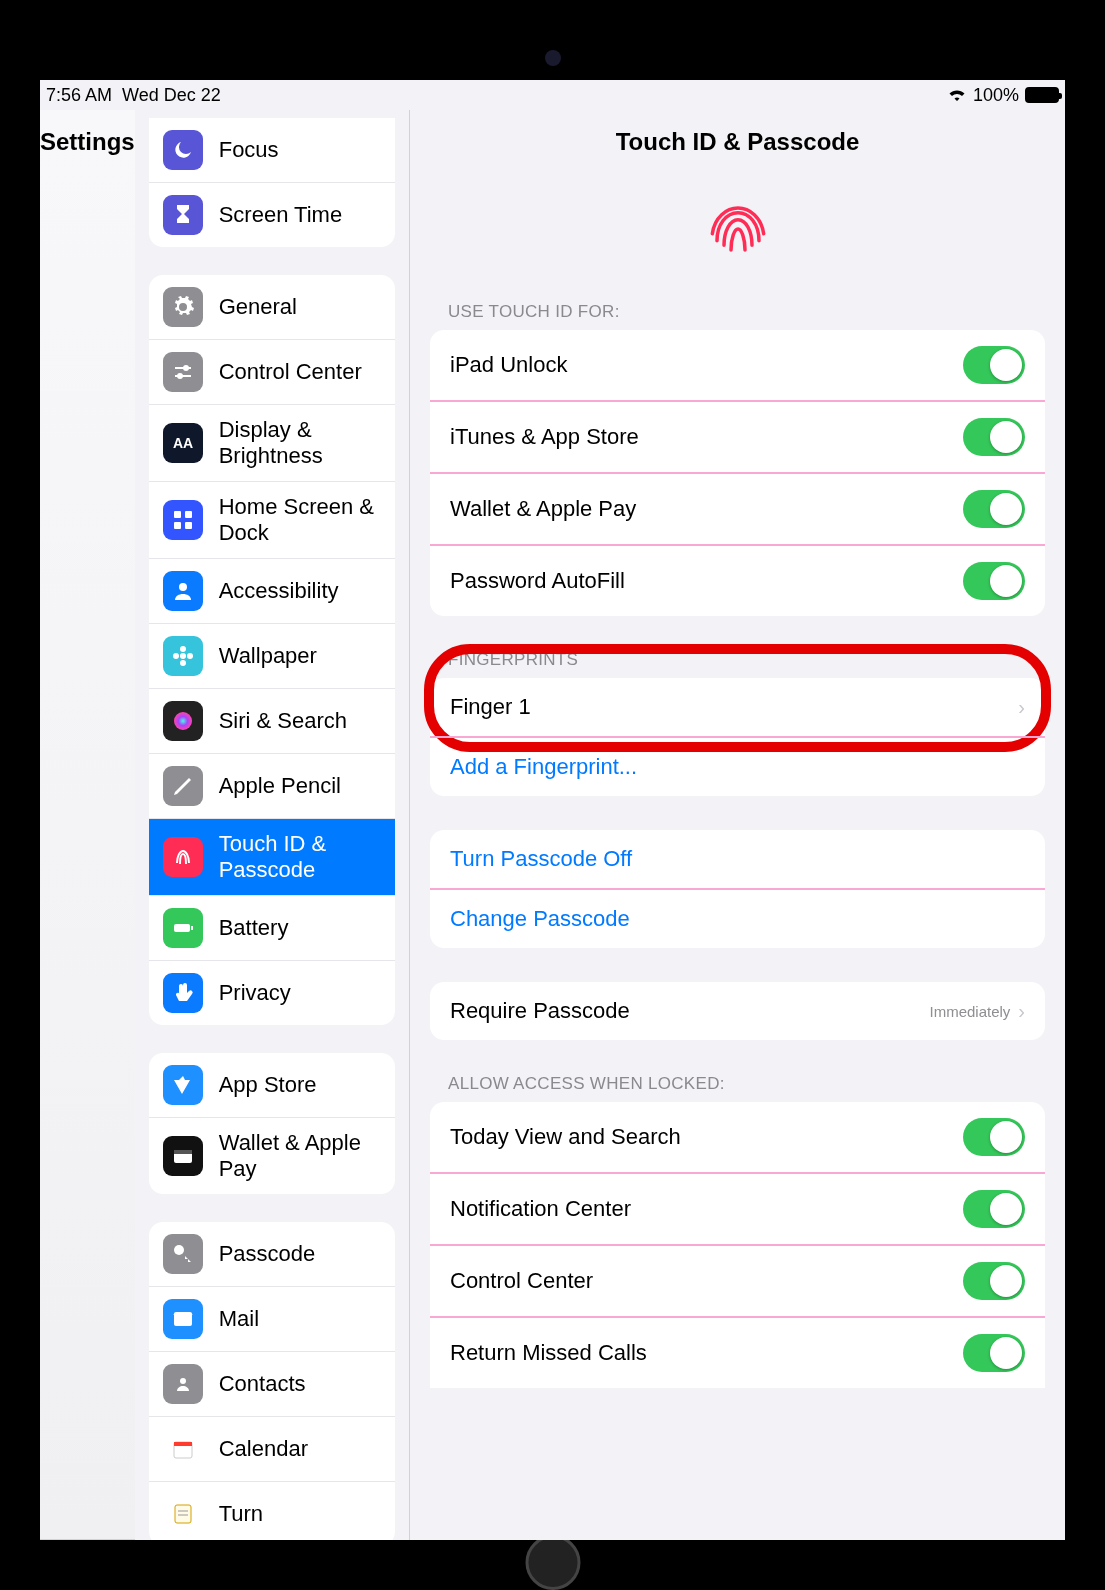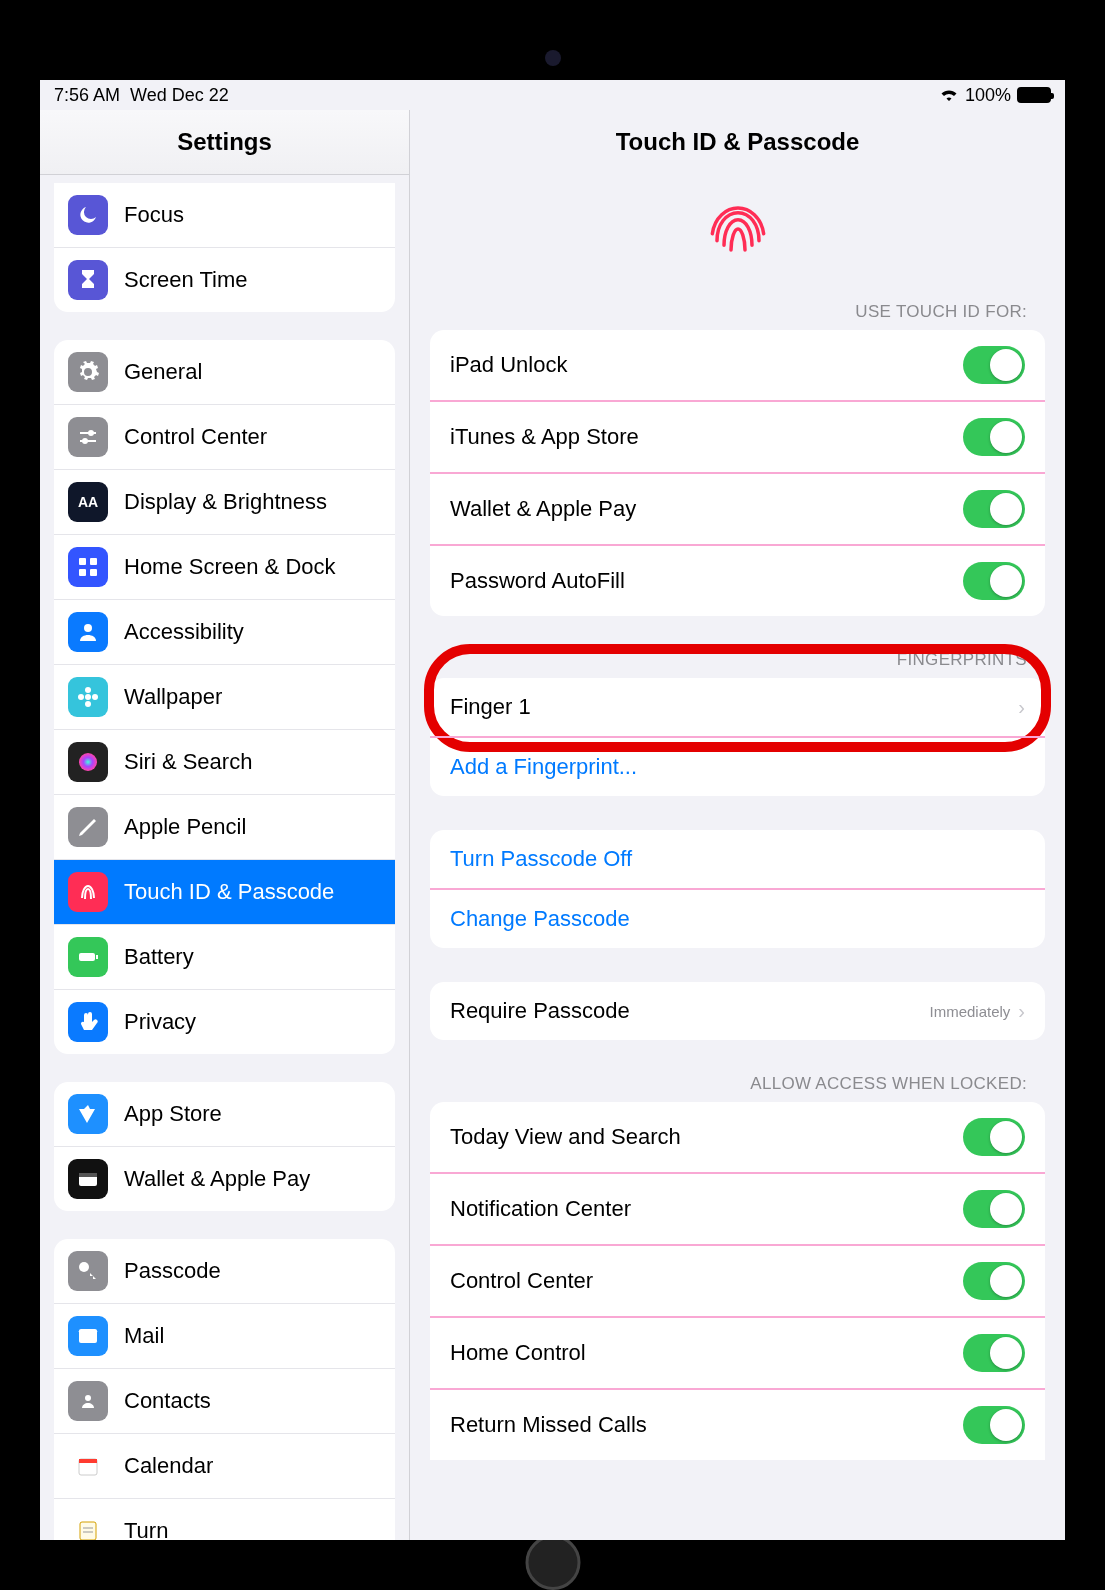--- a/index.html
+++ b/index.html
@@ -41,21 +41,21 @@
     overflow: hidden;
     position: relative;
     display: flex;
     flex-direction: column;
   }
   
   .status {
     height: 30px;
     display: flex;
     align-items: center;
-    padding: 0 14px;
+    padding: 0 6px;
     font-size: 18px;
     font-weight: 500;
     color: #000;
   }
   .status .left { display: flex; gap: 10px; }
   .status .right { margin-left: auto; display: flex; align-items: center; gap: 6px; }
   .battery {
     width: 34px; height: 16px;
     border: 2px solid #000; border-radius: 4px;
     position: relative; display:inline-block;
@@ -68,21 +68,21 @@
 
   .split {
     flex:1;
     display:flex;
     overflow:hidden;
   }
   .sidebar {
     width: 370px;
     background:#f2f2f7;
     border-right:1px solid #d1d1d6;
-    display:flex; flex-direction:column;
+    display:flex; 
   }
   .sidebar-title {
     text-align:center;
     font-weight:700;
     font-size:24px;
     padding:18px 0;
     background:linear-gradient(#f8f8fa,#f0f0f3);
     border-bottom:1px solid #d1d1d6;
   }
   .sidebar-scroll { flex:1; overflow:hidden; padding: 8px 14px; }
@@ -120,21 +120,21 @@
   
   .detail{
     flex:1;
     overflow:hidden;
     display:flex;flex-direction:column;
   }
   .detail-title{
     text-align:center;font-weight:700;font-size:24px;
     padding:18px 0;
   }
-  .detail-scroll{flex:1;padding:0 20px;text-align:right;}
+  .detail-scroll{flex:1;padding:0 20px;}
   .fingerprint-hero{
     text-align:center;padding:20px 0 34px;
   }
   .fingerprint-hero svg{width:70px;height:70px;}
   .section-label{
     font-size:17px;color:#8a8a8e;
     padding:0 18px 8px; text-transform:uppercase; letter-spacing:0.3px;
   }
   .card{
     background:#fff;border-radius:14px;overflow:hidden;margin-bottom:34px;
@@ -481,25 +481,20 @@
                 <span>Notification Center</span>
                 <span class="spacer"></span>
                 <div class="toggle"></div>
               </div>
               <div class="drow">
                 <span>Control Center</span>
                 <span class="spacer"></span>
                 <div class="toggle"></div>
               </div>
               <div class="drow">
-                <span>Home Control</span>
-                <span class="spacer"></span>
-                <div class="toggle"></div>
-              </div>
-              <div class="drow">
                 <span>Return Missed Calls</span>
                 <span class="spacer"></span>
                 <div class="toggle"></div>
               </div>
             </div>
 
         </div>
       </div>
     </div>
 

